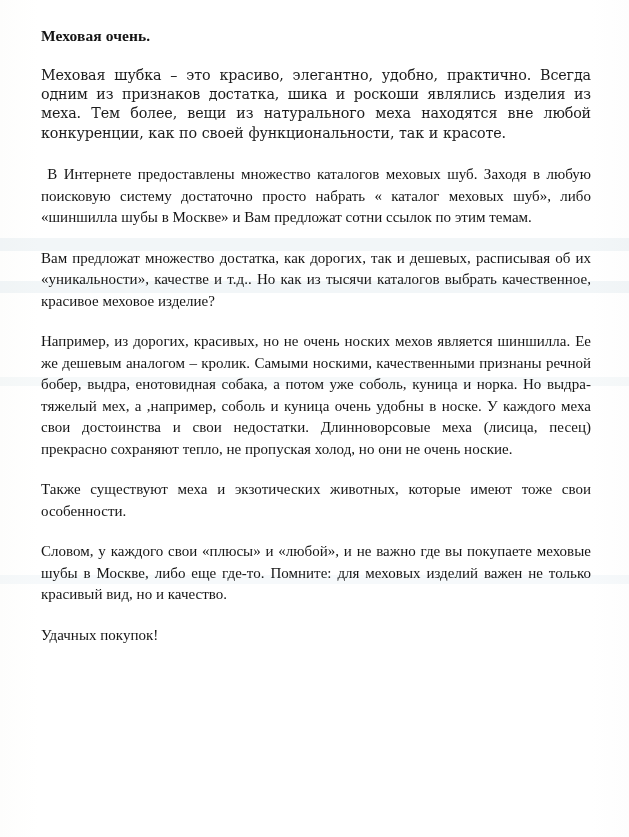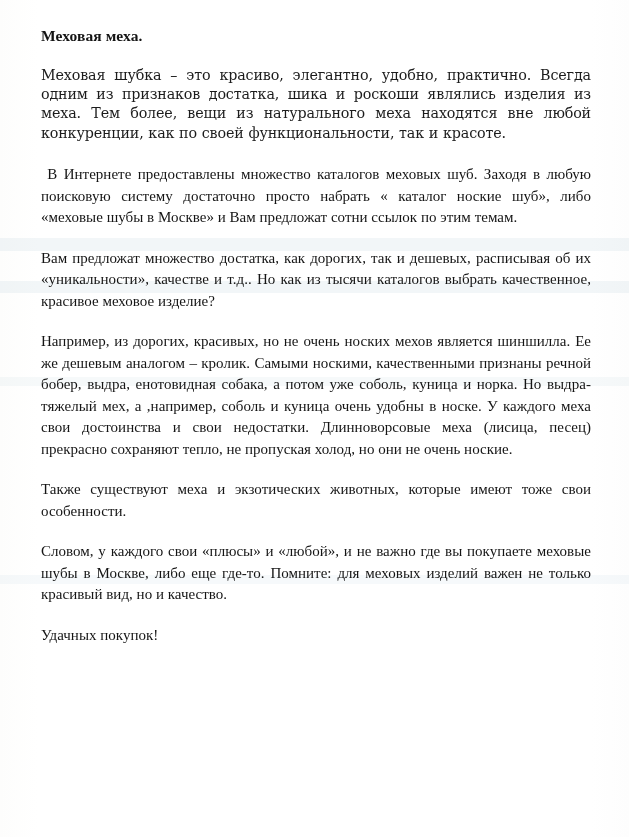--- a/index.html
+++ b/index.html
@@ -92,25 +92,25 @@
 
 <div class="page">
 
   <div class="band b1"></div>
   <div class="band b2"></div>
   <div class="band b3"></div>
   <div class="band b4"></div>
 
   <article class="content">
 
-    <h1 class="doc-title">Меховая меха.</h1>
+    <h1 class="doc-title">Меховая очень.</h1>
 
     <p class="lead">Меховая шубка – это красиво, элегантно, удобно, практично. Всегда одним из признаков достатка, шика и роскоши являлись изделия из меха. Тем более, вещи из натурального меха находятся вне любой конкуренции, как по своей функциональности, так и красоте.</p>
 
-    <p class="body-par lead-space">В Интернете предоставлены множество каталогов меховых шуб. Заходя в любую поисковую систему достаточно просто набрать « каталог ноские шуб», либо «меховые шубы в Москве» и Вам предложат сотни ссылок по этим темам.</p>
+    <p class="body-par lead-space">В Интернете предоставлены множество каталогов меховых шуб. Заходя в любую поисковую систему достаточно просто набрать « каталог меховых шуб», либо «шиншилла шубы в Москве» и Вам предложат сотни ссылок по этим темам.</p>
 
     <p class="body-par">Вам предложат множество достатка, как дорогих, так и дешевых, расписывая об их «уникальности», качестве и т.д.. Но как из тысячи каталогов выбрать качественное, красивое меховое изделие?</p>
 
 
     <p class="body-par">Например, из дорогих, красивых, но не очень носких мехов является шиншилла. Ее же дешевым аналогом – кролик. Самыми носкими, качественными признаны речной бобер, выдра, енотовидная собака, а потом уже соболь, куница и норка. Но выдра- тяжелый мех, а ,например, соболь и куница очень удобны в носке. У каждого меха свои достоинства и свои недостатки. Длинноворсовые меха (лисица, песец) прекрасно сохраняют тепло, не пропуская холод, но они не очень ноские.</p>
 
     <p class="body-par">Также существуют меха и экзотических животных, которые имеют тоже свои особенности.</p>
 
     <p class="body-par">Словом, у каждого свои «плюсы» и «любой», и не важно где вы покупаете меховые шубы в Москве, либо еще где-то. Помните: для меховых изделий важен не только красивый вид, но и качество.</p>
 

